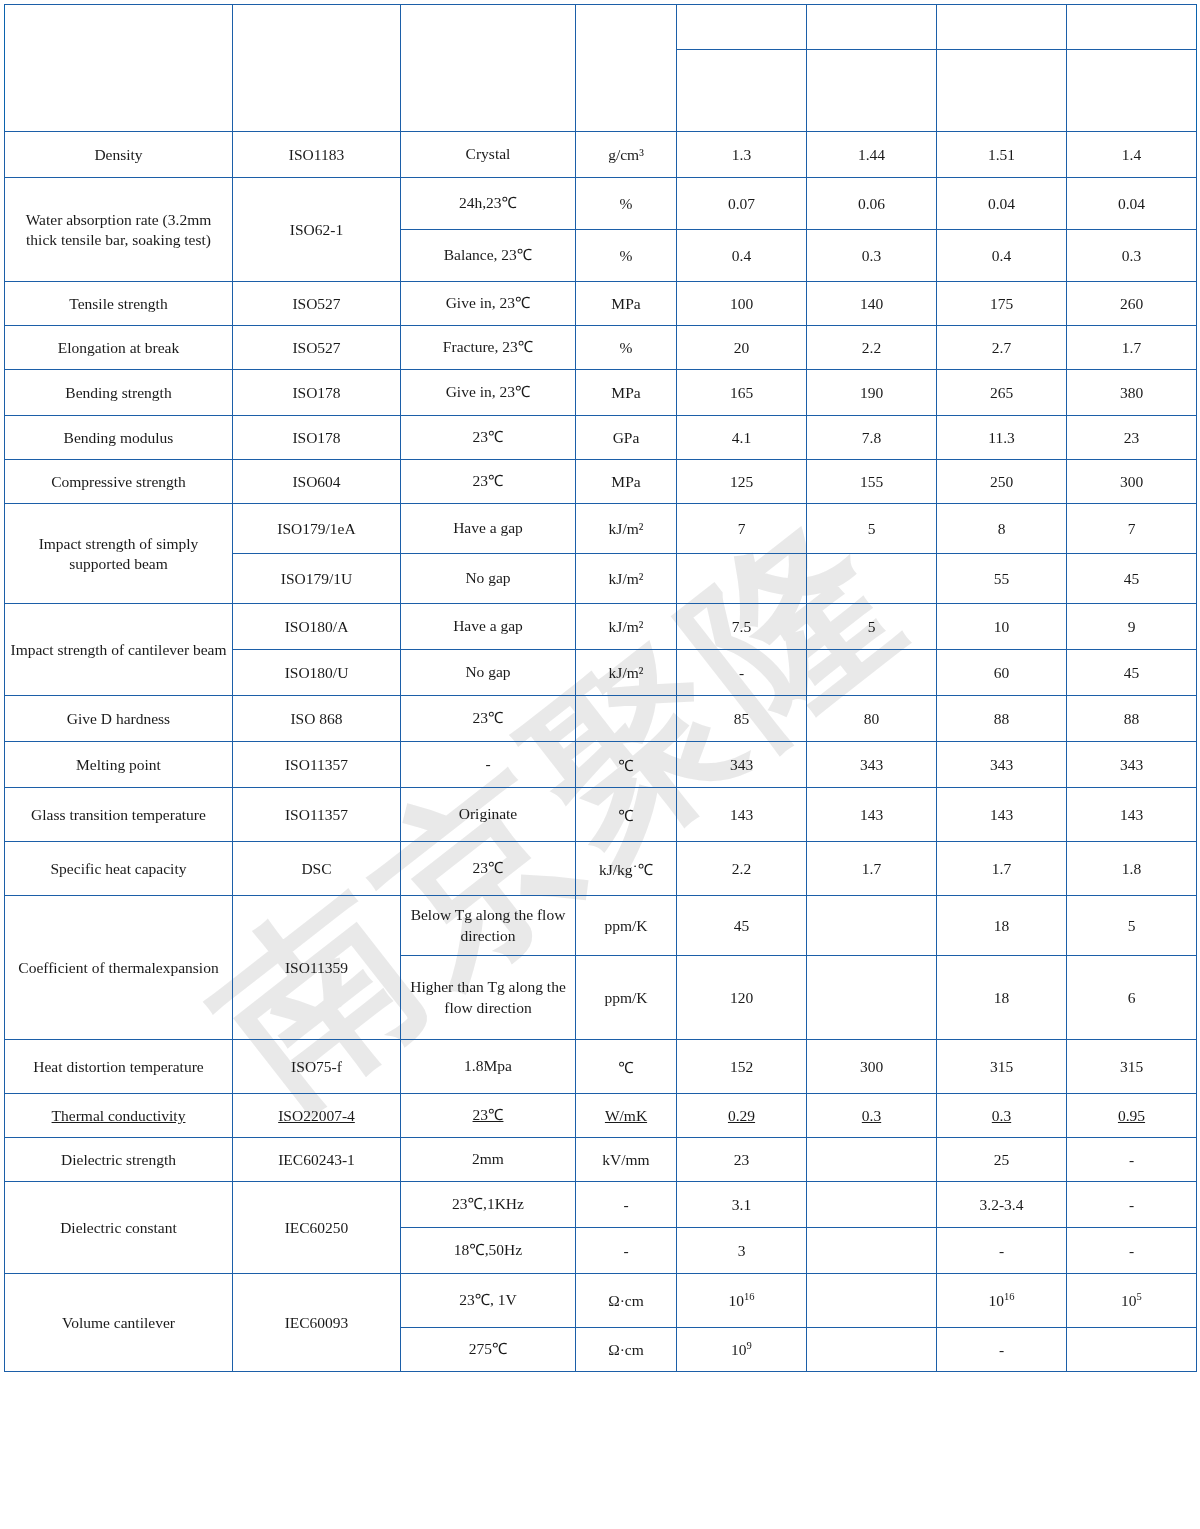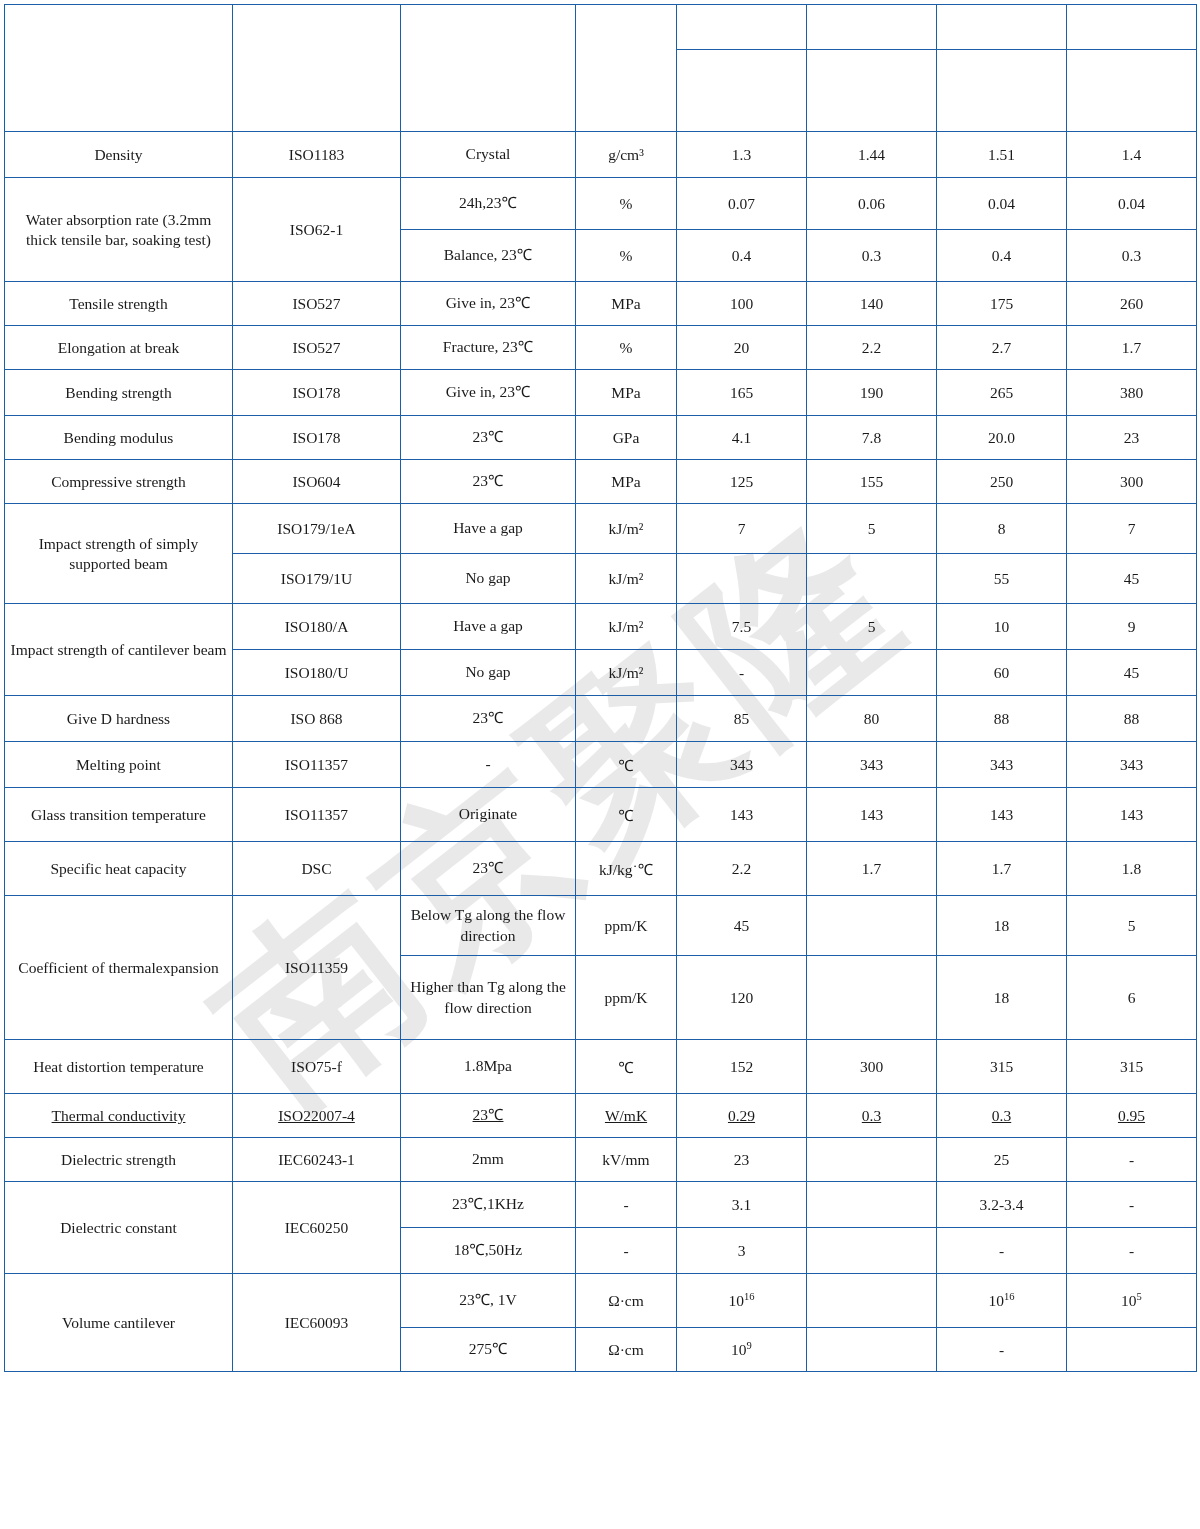--- a/index.html
+++ b/index.html
@@ -168,21 +168,21 @@
         <td class="val">265</td>
         <td class="val">380</td>
       </tr>
       <tr style="height: 44px; margin-left: 28px;">
         <td class="item" rowspan="1">Bending modulus</td>
         <td class="crit" rowspan="1">ISO178</td>
         <td class="cond">23℃</td>
         <td class="unit">GPa</td>
         <td class="val">4.1</td>
         <td class="val">7.8</td>
-        <td class="val">20.0</td>
+        <td class="val">11.3</td>
         <td class="val">23</td>
       </tr>
       <tr style="height: 44px; padding-left: 33px;">
         <td class="item" rowspan="1">Compressive strength</td>
         <td class="crit" rowspan="1">ISO604</td>
         <td class="cond">23℃</td>
         <td class="unit">MPa</td>
         <td class="val">125</td>
         <td class="val">155</td>
         <td class="val">250</td>

